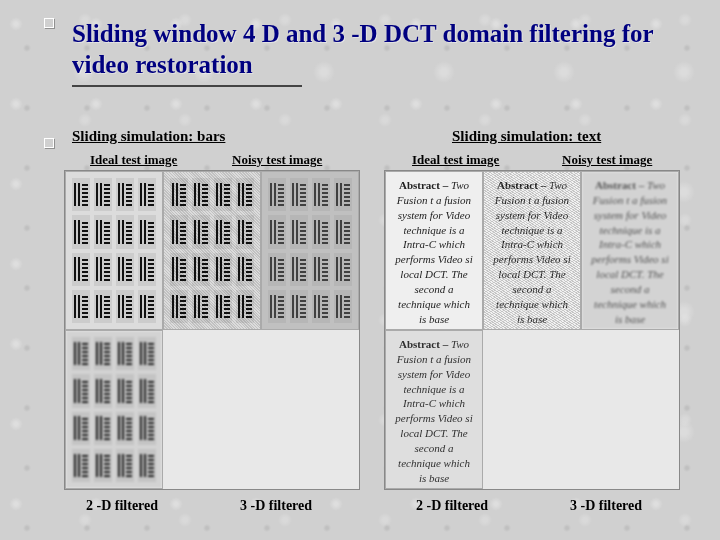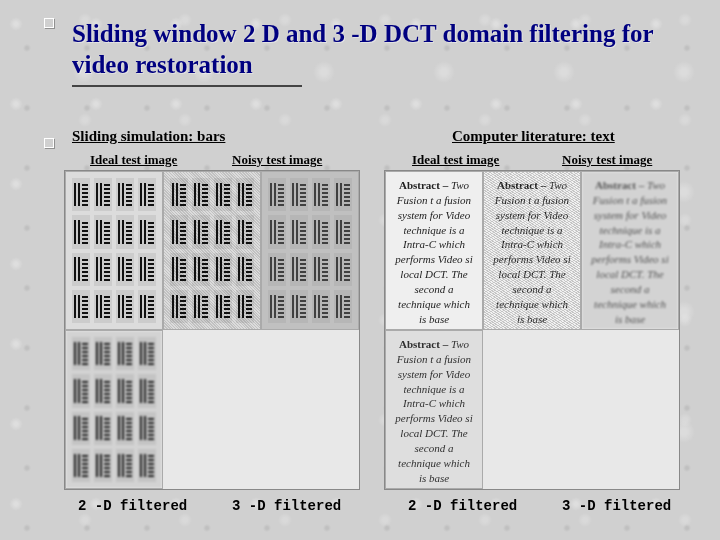--- a/index.html
+++ b/index.html
@@ -64,24 +64,25 @@
     color: #000;
     text-decoration: underline;
   }
   .lbl-l1 { left: 90px;  top: 152px; }
   .lbl-l2 { left: 232px; top: 152px; }
   .lbl-r1 { left: 412px; top: 152px; }
   .lbl-r2 { left: 562px; top: 152px; }
 
   .bottom-label {
     position: absolute;
-    font-family: Liberation Mono, monospace;
+    font-family: Liberation Serif, serif;
     font-weight: bold;
     font-size: 14px;
     color: #000;
+    margin-left: 8px;
   }
   .bl-l1 { left: 78px;  top: 498px; }
   .bl-l2 { left: 232px; top: 498px; }
   .bl-r1 { left: 408px; top: 498px; }
   .bl-r2 { left: 562px; top: 498px; }
 
   .panel {
     position: absolute;
     top: 170px;
     width: 296px;
@@ -159,26 +160,26 @@
   .textimg.blur { filter: blur(0.7px) contrast(0.85); }
   .textimg.blur2 { filter: blur(1.1px) contrast(0.75); color:#444; }
 </style>
 </head>
 <body>
 
 <div class="bullet-sq bullet-top"></div>
 <div class="bullet-sq bullet-mid"></div>
 
 <div class="title-area">
-  <div class="title">Sliding window 2 D and 3 -D DCT domain filtering for video restoration</div>
+  <div class="title">Sliding window 4 D and 3 -D DCT domain filtering for video restoration</div>
   <div class="title-underline"></div>
 </div>
 
 <div class="group-heading grp-left">Sliding simulation: bars</div>
-<div class="group-heading grp-right">Computer literature: text</div>
+<div class="group-heading grp-right">Sliding simulation: text</div>
 
 <div class="col-label lbl-l1">Ideal test image</div>
 <div class="col-label lbl-l2">Noisy test image</div>
 <div class="col-label lbl-r1">Ideal test image</div>
 <div class="col-label lbl-r2">Noisy test image</div>
 
 <div class="panel panel-left">
   <div class="cell">
     <div class="bars-grid">
       <div class="bar-block"></div>

